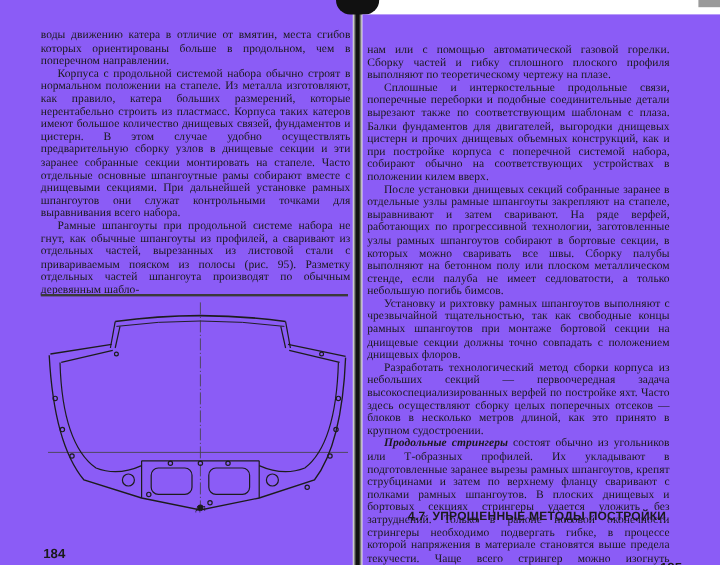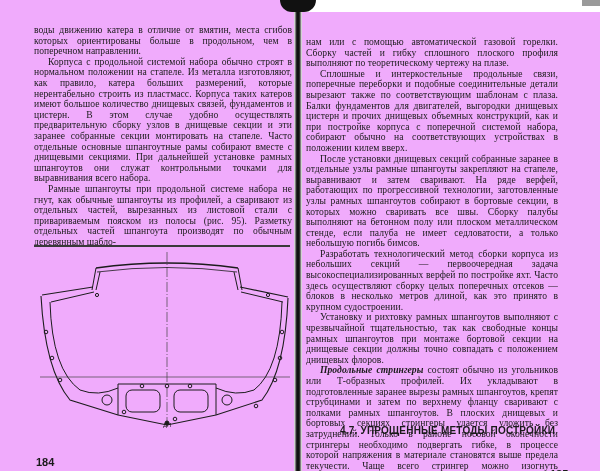--- a/index.html
+++ b/index.html
@@ -6,21 +6,21 @@
   body {
     width: 600px; height: 471px; overflow: hidden;
     background: #ffffff;
     font-family: "Liberation Serif", "DejaVu Serif", serif;
     color: #1a1a1a;
     position: relative;
   }
   .spread { position: absolute; inset: 0; }
   .page {
     position: absolute; top: 0; height: 471px;
-    background: #f0abfc;
+    background: #8b5cf6;
   }
   .page.left { left: 0; width: 296px; }
   .page.right { left: 302px; width: 298px; margin-top: 12px; }
   .spine {
     position: absolute; left: 294px; top: 0; width: 8px; height: 471px;
     background: linear-gradient(to right, #fbfbfa 0, #111 35%, #111 65%, #fbfbfa 100%);
   }
   .spine-top {
     position: absolute; left: 280px; top: 0; width: 36px; height: 12px;
     background: #111; border-radius: 0 0 18px 18px;
@@ -140,22 +140,22 @@
 
   <div class="spine"></div>
   <div class="spine-top"></div>
   <div class="corner-right"></div>
 
   <div class="page right">
     <div class="text">
       <p>нам или с помощью автоматической газовой горелки. Сборку частей и гибку сплошного плоского профиля выполняют по теоретическому чертежу на плазе.</p>
       <p class="ind">Сплошные и интеркостельные продольные связи, поперечные переборки и подобные соединительные детали вырезают также по соответствующим шаблонам с плаза. Балки фундаментов для двигателей, выгородки днищевых цистерн и прочих днищевых объемных конструкций, как и при постройке корпуса с поперечной системой набора, собирают обычно на соответствующих устройствах в положении килем вверх.</p>
       <p class="ind">После установки днищевых секций собранные заранее в отдельные узлы рамные шпангоуты закрепляют на стапеле, выравнивают и затем сваривают. На ряде верфей, работающих по прогрессивной технологии, заготовленные узлы рамных шпангоутов собирают в бортовые секции, в которых можно сваривать все швы. Сборку палубы выполняют на бетонном полу или плоском металлическом стенде, если палуба не имеет седловатости, а только небольшую погибь бимсов.</p>
+      <p class="ind">Установку и рихтовку рамных шпангоутов выполняют с чрезвычайной тщательностью, так как свободные концы рамных шпангоутов при монтаже бортовой секции на днищевые секции должны точно совпадать с положением днищевых флоров.</p>
       <p class="ind">Разработать технологический метод сборки корпуса из небольших секций — первоочередная задача высокоспециализированных верфей по постройке яхт. Часто здесь осуществляют сборку целых поперечных отсеков — блоков в несколько метров длиной, как это принято в крупном судостроении.</p>
-      <p class="ind">Установку и рихтовку рамных шпангоутов выполняют с чрезвычайной тщательностью, так как свободные концы рамных шпангоутов при монтаже бортовой секции на днищевые секции должны точно совпадать с положением днищевых флоров.</p>
       <p class="ind"><span class="italic">Продольные стрингеры</span><span> состоят обычно из угольников или Т-образных профилей. Их укладывают в подготовленные заранее вырезы рамных шпангоутов, крепят струбцинами и затем по верхнему фланцу сваривают с полками рамных шпангоутов. В плоских днищевых и бортовых секциях стрингеры удается уложить без затруднений. Только в районе носовой оконечности стрингеры необходимо подвергать гибке, в процессе которой напряжения в материале становятся выше предела текучести. Чаще всего стрингер можно изогнуть непосредственно по шпангоутам после предварительного нагрева внутреннего фланца профиля. Если требуется более значительная гибка, то неизбежно применение шаблонов, снятых с соответствующих разверток или с борта, и использование специального оборудования. Все другие процессы, такие, как обшивка, сварка и судостроительные доделочные работы, ведут так, как это было описано выше.</span></p>
     </div>
 
     <div class="section-head">4.7. УПРОЩЕННЫЕ МЕТОДЫ ПОСТРОЙКИ</div>
 
     <div class="folio right-num">185</div>
   </div>
 </div>
 
 </body></html>

